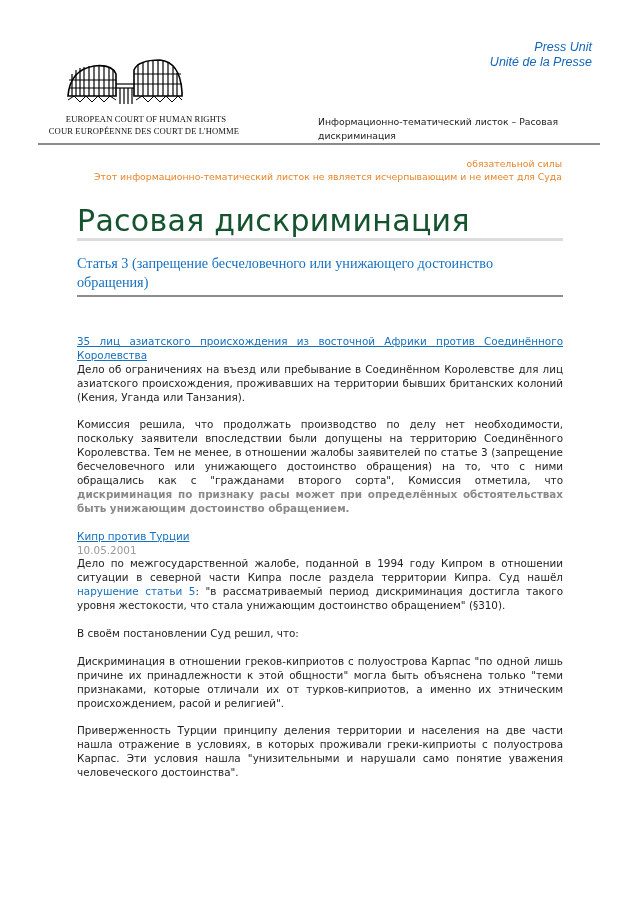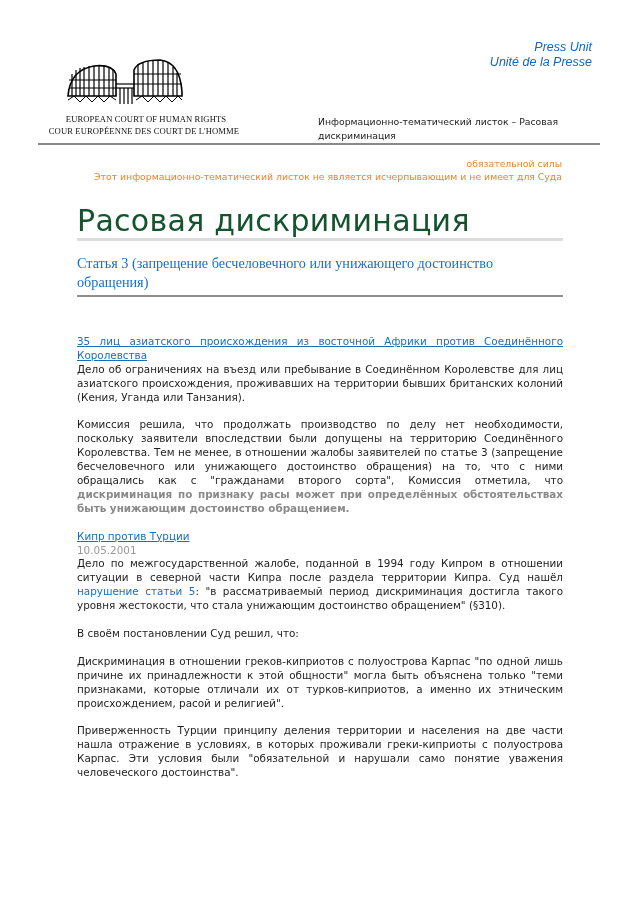--- a/index.html
+++ b/index.html
@@ -173,15 +173,15 @@
 
   <div>
     <a class="case-link" style="display:inline-block;">Кипр против Турции</a>
     <div class="case-date">10.05.2001</div>
     <p><span>Дело по межгосударственной жалобе, поданной в 1994 году Кипром в отношении ситуации в северной части Кипра после раздела территории Кипра. Суд нашёл </span><span class="inline-link">нарушение статьи 5</span><span>: "в рассматриваемый период дискриминация достигла такого уровня жестокости, что стала унижающим достоинство обращением" (§310).</span></p>
     <div class="gap"></div>
     <p>В своём постановлении Суд решил, что:</p>
     <div class="gap"></div>
     <p>Дискриминация в отношении греков-киприотов с полуострова Карпас "по одной лишь причине их принадлежности к этой общности" могла быть объяснена только "теми признаками, которые отличали их от турков-киприотов, а именно их этническим происхождением, расой и религией".</p>
     <div class="gap"></div>
-    <p>Приверженность Турции принципу деления территории и населения на две части нашла отражение в условиях, в которых проживали греки-киприоты с полуострова Карпас. Эти условия были "обязательной и нарушали само понятие уважения человеческого достоинства".</p>
+    <p>Приверженность Турции принципу деления территории и населения на две части нашла отражение в условиях, в которых проживали греки-киприоты с полуострова Карпас. Эти условия нашла "унизительными и нарушали само понятие уважения человеческого достоинства".</p>
   </div>
 </div>
 
 </body></html>

